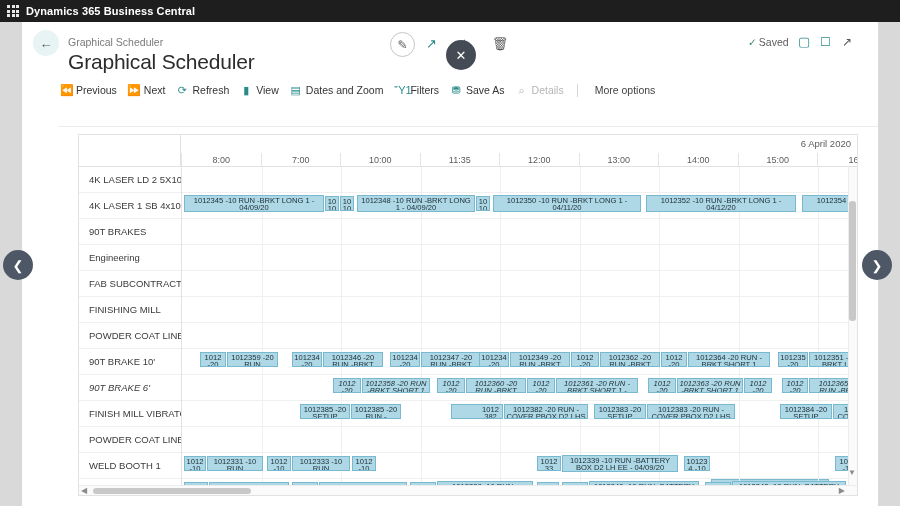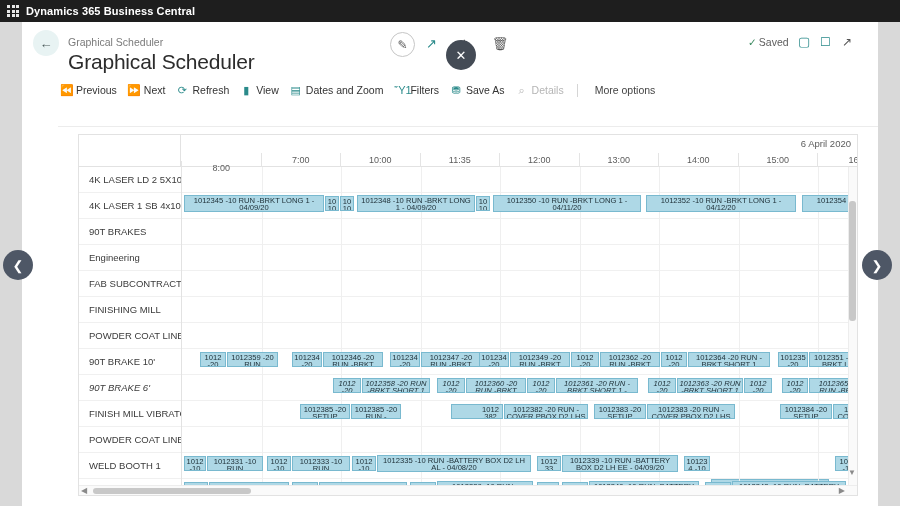--- a/index.html
+++ b/index.html
@@ -422,21 +422,20 @@
             <div class="vline" style="left: 318px;"></div>
             <div class="vline" style="left: 397.5px;"></div>
             <div class="vline" style="left: 477px;"></div>
             <div class="vline" style="left: 556.5px;"></div>
             <div class="vline" style="left: 636px;"></div>
             <div class="bar" style="left: 2px; width: 22px;">1012 -10</div>
             <div class="bar" style="left: 25px; width: 56px;">1012331 -10 RUN</div>
             <div class="bar" style="left: 85px; width: 24px;">1012 -10</div>
             <div class="bar" style="left: 110px; width: 58px;">1012333 -10 RUN</div>
             <div class="bar" style="left: 170px; width: 24px;">1012 -10</div>
-            <div class="bar tall" style="left: 195px; width: 154px;">1012335 -10 RUN -BATTERY BOX D2 LH AL - 04/08/20</div>
             <div class="bar" style="left: 355px; width: 24px;">101233 -10</div>
             <div class="bar tall" style="left: 380px; width: 116px;">1012339 -10 RUN -BATTERY BOX D2 LH EE - 04/09/20</div>
             <div class="bar" style="left: 502px; width: 26px;">101234 -10</div>
             <div class="bar tall" style="left: 529px; width: 118px; margin-top: 24px;">1012341 -10 RUN -BATTERY BOX D2 LH EE - 04/09/20</div>
             <div class="bar" style="left: 653px; width: 26px;">1012 -10</div>
           </div>
         </div>
         <div class="row" style="top: 312px;">
           <div class="rowlabel">WELD BOOTH 2</div>
           <div class="rowgrid">
@@ -467,21 +466,21 @@
     <div id="vscroll">
       <div id="vscroll-thumb"></div>
       <div id="vs-down">▼</div>
     </div>
 
     <div id="hscroll">
       <div id="hs-left">◀</div>
       <div id="hscroll-thumb"></div>
       <div id="hs-right">▶</div>
     </div>
-  <div class="tick" style="left: 102px; width: 79.5px; margin-top: 8px;">8:00</div>
+  <div class="tick" style="left: 102px; width: 79.5px;">8:00</div>
       <div class="tick" style="left: 181.5px; width: 79.5px;">7:00</div>
       <div class="tick" style="left: 261px; width: 79.5px;">10:00</div>
       <div class="tick" style="left: 340.5px; width: 79.5px;">11:35</div>
       <div class="tick" style="left: 420px; width: 79.5px;">12:00</div>
       <div class="tick" style="left: 499.5px; width: 79.5px;">13:00</div>
       <div class="tick" style="left: 579px; width: 79.5px;">14:00</div>
       <div class="tick" style="left: 658.5px; width: 79.5px;">15:00</div>
       <div class="tick" style="left: 738px; width: 79.5px;">16:0</div>
     </div>
 </div>

